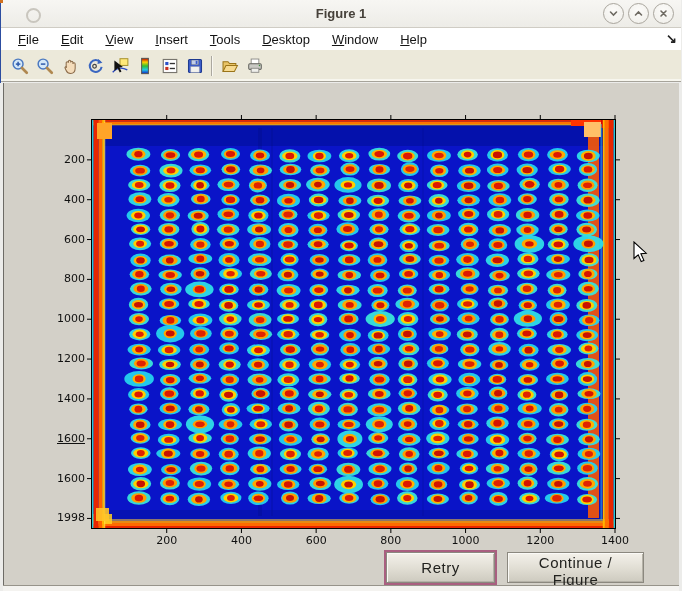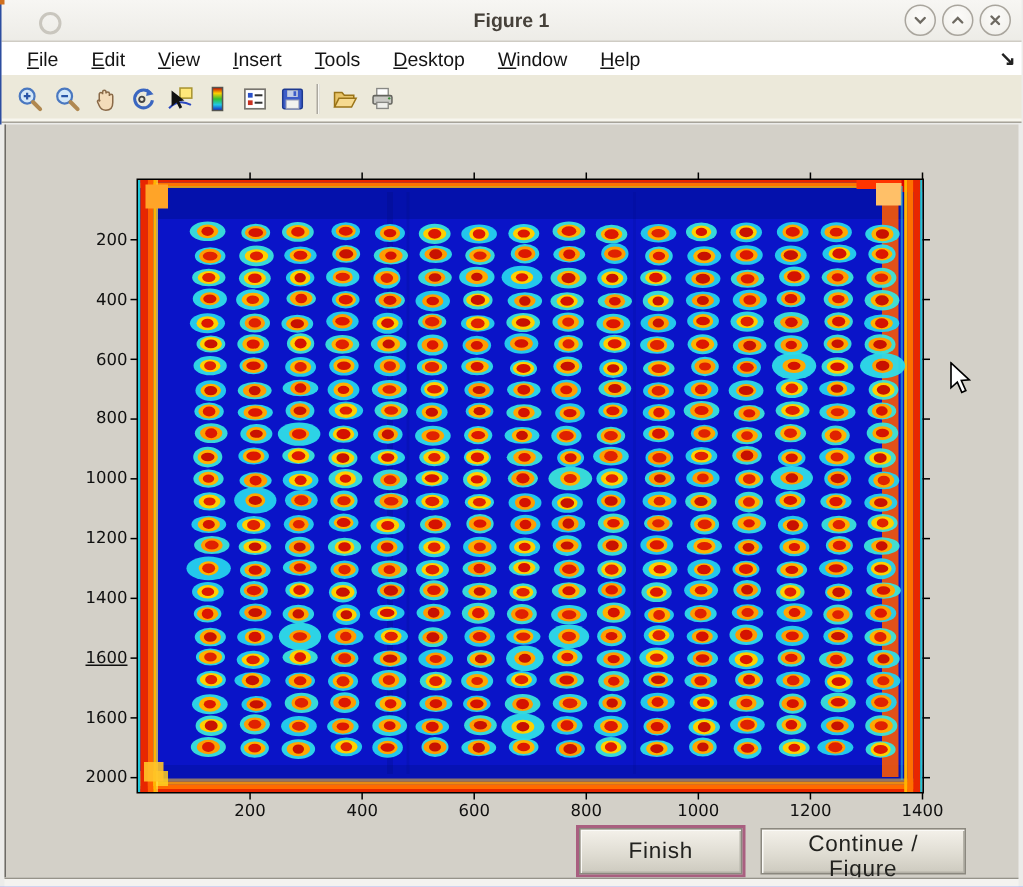--- a/index.html
+++ b/index.html
@@ -1446,24 +1446,24 @@
       <div class="tick-label x" style="left: 593px; top: 534px;">1400</div>
       <div class="tick-label y" style="left: 49px; top: 152.844px;">200</div>
       <div class="tick-label y" style="left: 49px; top: 192.688px;">400</div>
       <div class="tick-label y" style="left: 49px; top: 232.531px;">600</div>
       <div class="tick-label y" style="left: 49px; top: 272.375px;">800</div>
       <div class="tick-label y" style="left: 49px; top: 312.219px;">1000</div>
       <div class="tick-label y" style="left: 49px; top: 352.062px;">1200</div>
       <div class="tick-label y" style="left: 49px; top: 391.906px;">1400</div>
       <div class="tick-label y" style="left: 49px; top: 431.75px; text-decoration: underline;">1600</div>
       <div class="tick-label y" style="left: 49px; top: 471.594px;">1600</div>
-      <div class="tick-label y" style="left: 49px; top: 511.438px;">2000</div>
+      <div class="tick-label y" style="left: 49px; top: 511.438px;">1998</div>
     </div>
 
-  <button class="pushbtn focused" style="left:386px;top:552px;width:109px;">Finish</button>
+  <button class="pushbtn focused" style="left:386px;top:552px;width:109px;">Retry</button>
   <button class="pushbtn" style="left:507px;top:552px;width:137px;">Continue / Figure</button>
 
   <div class="bottombar"></div>
 
   <div class="cursor">
     <svg width="16" height="24" viewBox="0 0 16 24">
         <polygon points="1,1 1,17.5 5.2,13.8 8.2,20.6 10.9,19.4 7.9,12.7 13.2,12.2" fill="#ffffff" stroke="#000000" stroke-width="1.1"></polygon>
       </svg>
   </div>
 

